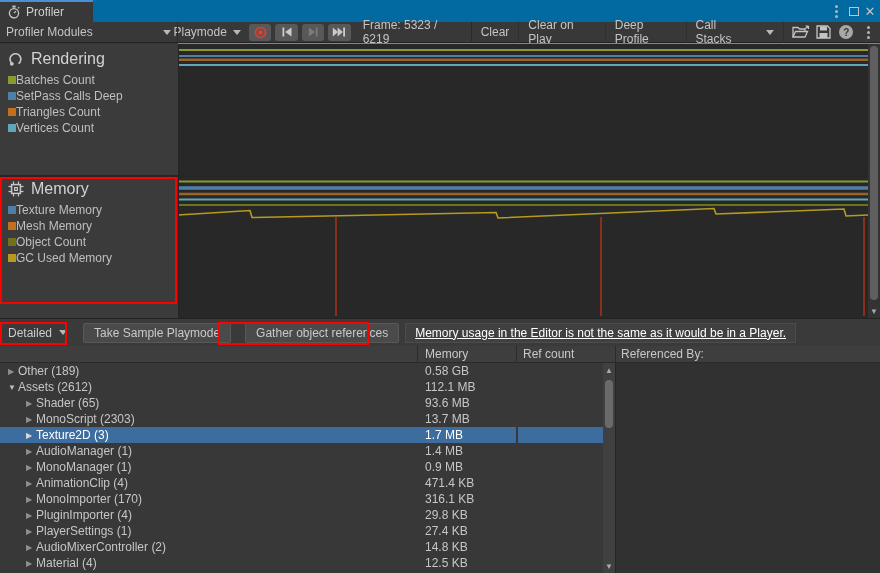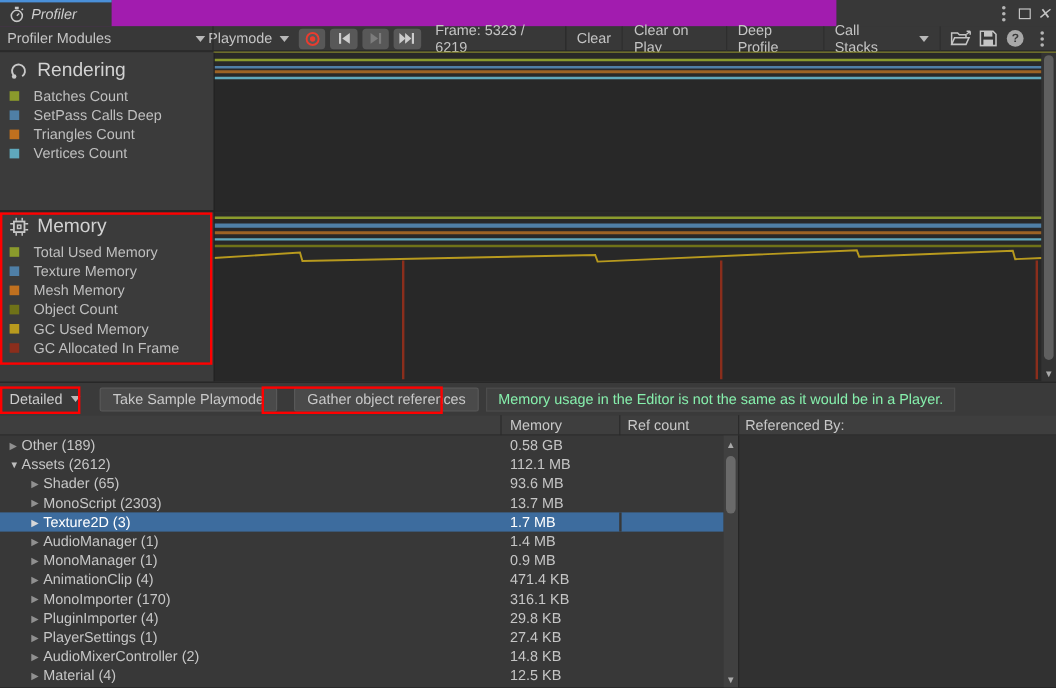--- a/index.html
+++ b/index.html
@@ -1,21 +1,21 @@
 <!DOCTYPE html>
 <html style="--sel: #3d6c9e; --ann: #ff0000; --accent: #4a90d9;"><head>
 <meta charset="utf-8">
 <style>
   * { margin:0; padding:0; box-sizing:border-box; }
   html,body { width:880px; height:573px; background:#191919; overflow:hidden;
               font-family:"Liberation Sans", sans-serif; }
   .window { position:relative; width:880px; height:573px; background:#383838; }
 
   
-  .titlebar { position:absolute; left:0; top:0; width:697px; height:22px; background:#a21caf;font-style:italic; }
+  .titlebar { position:absolute; left:0; top:0; width:880px; height:22px; background:#0369a1; }
   .tab { position:absolute; left:0; top:0; width:93px; height:22px; background:#383838;
          border-top:2px solid var(--accent,#4a90d9); display:flex; align-items:center; gap:5px; padding-left:7px; }
   .tab-label { font-size:12px; color:#cfcfcf; }
   .winctl { position:absolute; top:0; height:22px; display:flex; align-items:center; justify-content:center; color:#bdbdbd; }
   .kebab-dots { display:flex; flex-direction:column; gap:2px; align-items:center; }
   .kebab-dots i { width:3px; height:3px; border-radius:50%; background:#b5b5b5; }
   .maxbox { width:10px; height:9px; border:1.5px solid #c3c3c3; }
   .closex { font-size:13px; color:#c3c3c3; }
 
   
@@ -30,21 +30,21 @@
   .transport { width:24px; height:17px; margin:0 2px; background:#585858; border-radius:3px;
                display:flex; align-items:center; justify-content:center; }
   .frame-label { padding:0 10px; }
   .icobtn { width:24px; height:21px; display:flex; align-items:center; justify-content:center; }
 
   
   .topline { position:absolute; left:178px; top:43px; width:702px; height:1px; background:#8f8f2b; }
   .sidebar { position:absolute; left:0; top:44px; width:178px; height:274px; background:#3b3b3b; }
   .mod-head { position:absolute; left:8px; display:flex; align-items:center; gap:7px; color:#d2d2d2; font-size:16px; }
   .counters { position:absolute; left:0; width:178px; }
-  .counter { height:16px; display:flex; align-items:center; gap:12px; padding-left:8px; }
+  .counter { height:16px; display:flex; align-items:center; gap:0; padding-left:8px; }
   .swatch { width:8px; height:8px; flex:0 0 8px; }
   .clabel { font-size:12px; color:#bfbfbf; white-space:nowrap; }
   .hsep { position:absolute; left:0; top:175px; width:868px; height:2px; background:#262626; }
   .vsep-chart { position:absolute; left:178px; top:44px; width:1px; height:274px; background:#242424; }
   .chart { position:absolute; background:#282828; }
   .chart-sb { position:absolute; left:868px; top:44px; width:12px; height:274px; background:#333333; }
   .sb-thumb { position:absolute; left:2px; width:8px; background:#5f5f5f; border-radius:4px; }
   .sb-arrow { position:absolute; left:0; width:12px; height:12px; display:flex; align-items:center;
               justify-content:center; color:#aaaaaa; font-size:8px; }
 
@@ -54,21 +54,21 @@
   .box-detailed { left:0; top:322px; width:67px; height:23px; }
   .box-gather { left:218px; top:322px; width:151px; height:23px; }
 
   
   .dtoolbar { position:absolute; left:0; top:318px; width:880px; height:28px; background:#3a3a3a;
               border-top:1px solid #232323; display:flex; align-items:center; font-size:12px; color:#cccccc; }
   .dd2 { display:flex; align-items:center; gap:7px; padding:0 8px 0 8px; height:22px; }
   .sbtn { height:20px; display:flex; align-items:center; padding:0 10px; background:#4a4a4a;
           border:1px solid #585858; border-radius:2px; margin-left:8px; color:#c9c9c9; }
   .infotext { height:20px; display:flex; align-items:center; padding:0 9px; margin-left:6px;
-              background:#404040; border:1px solid #4c4c4c; color:#86efac; }
+              background:#404040; border:1px solid #4c4c4c; color:#ffffff;text-decoration:underline; }
 
   
   .thead { position:absolute; left:0; top:346px; width:880px; height:17px; background:#3e3e3e;
            border-bottom:1px solid #2a2a2a; font-size:12px; color:#c8c8c8; }
   .thead .col { position:absolute; top:1px; }
   .hdiv { position:absolute; top:0; width:1px; height:17px; background:#2b2b2b; }
   .tbody { position:absolute; left:0; top:363px; width:615px; height:210px; background:#383838; overflow:hidden; }
   .trow { position:relative; width:603px; height:16px; display:flex; align-items:center; font-size:12px; color:#c6c6c6; }
   .trow.selected { background:var(--sel,#3d6c9e); color:#ffffff; }
   .trow.selected::after { content:""; position:absolute; left:516px; top:0; bottom:0; width:2px; background:#383838; }
@@ -260,42 +260,34 @@
           <line x1="0.5" y1="5.5" x2="3" y2="5.5"></line>
             <line x1="0.5" y1="10.5" x2="3" y2="10.5"></line>
           <line x1="13" y1="5.5" x2="15.5" y2="5.5"></line>
             <line x1="13" y1="10.5" x2="15.5" y2="10.5"></line>
         </g>
       </svg>
       <span>Memory</span>
     </div>
     <div class="counters" style="top:158px;">
         <div class="counter">
-          <span class="swatch" style="background: rgb(138, 154, 44);"></span>
-          <span class="clabel">Total Used Memory</span>
-        </div>
-        <div class="counter">
           <span class="swatch" style="background: rgb(79, 127, 166);"></span>
           <span class="clabel">Texture Memory</span>
         </div>
         <div class="counter">
           <span class="swatch" style="background: rgb(192, 112, 31);"></span>
           <span class="clabel">Mesh Memory</span>
         </div>
         <div class="counter">
           <span class="swatch" style="background: rgb(111, 114, 24);"></span>
           <span class="clabel">Object Count</span>
         </div>
         <div class="counter">
           <span class="swatch" style="background: rgb(184, 154, 30);"></span>
           <span class="clabel">GC Used Memory</span>
-        </div>
-        <div class="counter">
-          <span class="swatch" style="background: rgb(139, 46, 28);"></span>
-          <span class="clabel">GC Allocated In Frame</span>
         </div>
       </div>
   </div>
 
   <div class="hsep"></div>
   <div class="vsep-chart"></div>
 
   <div class="dtoolbar">
     <div class="dd2">
       <span>Detailed</span>

